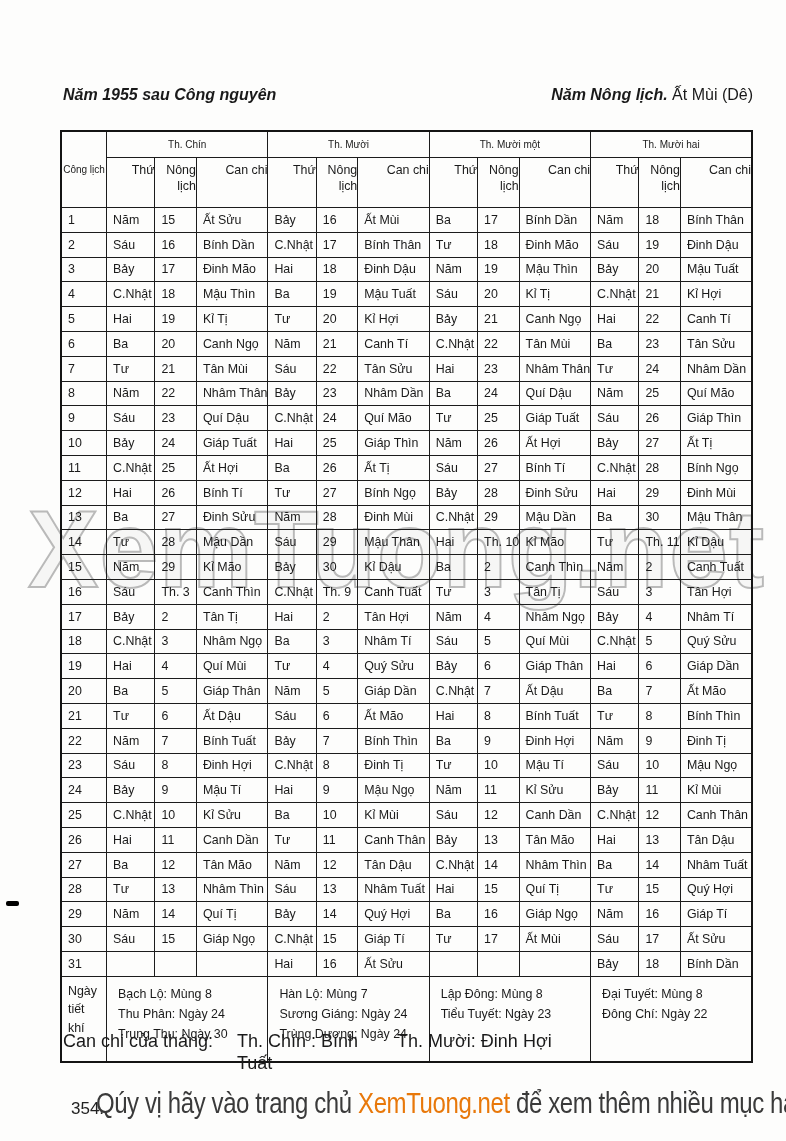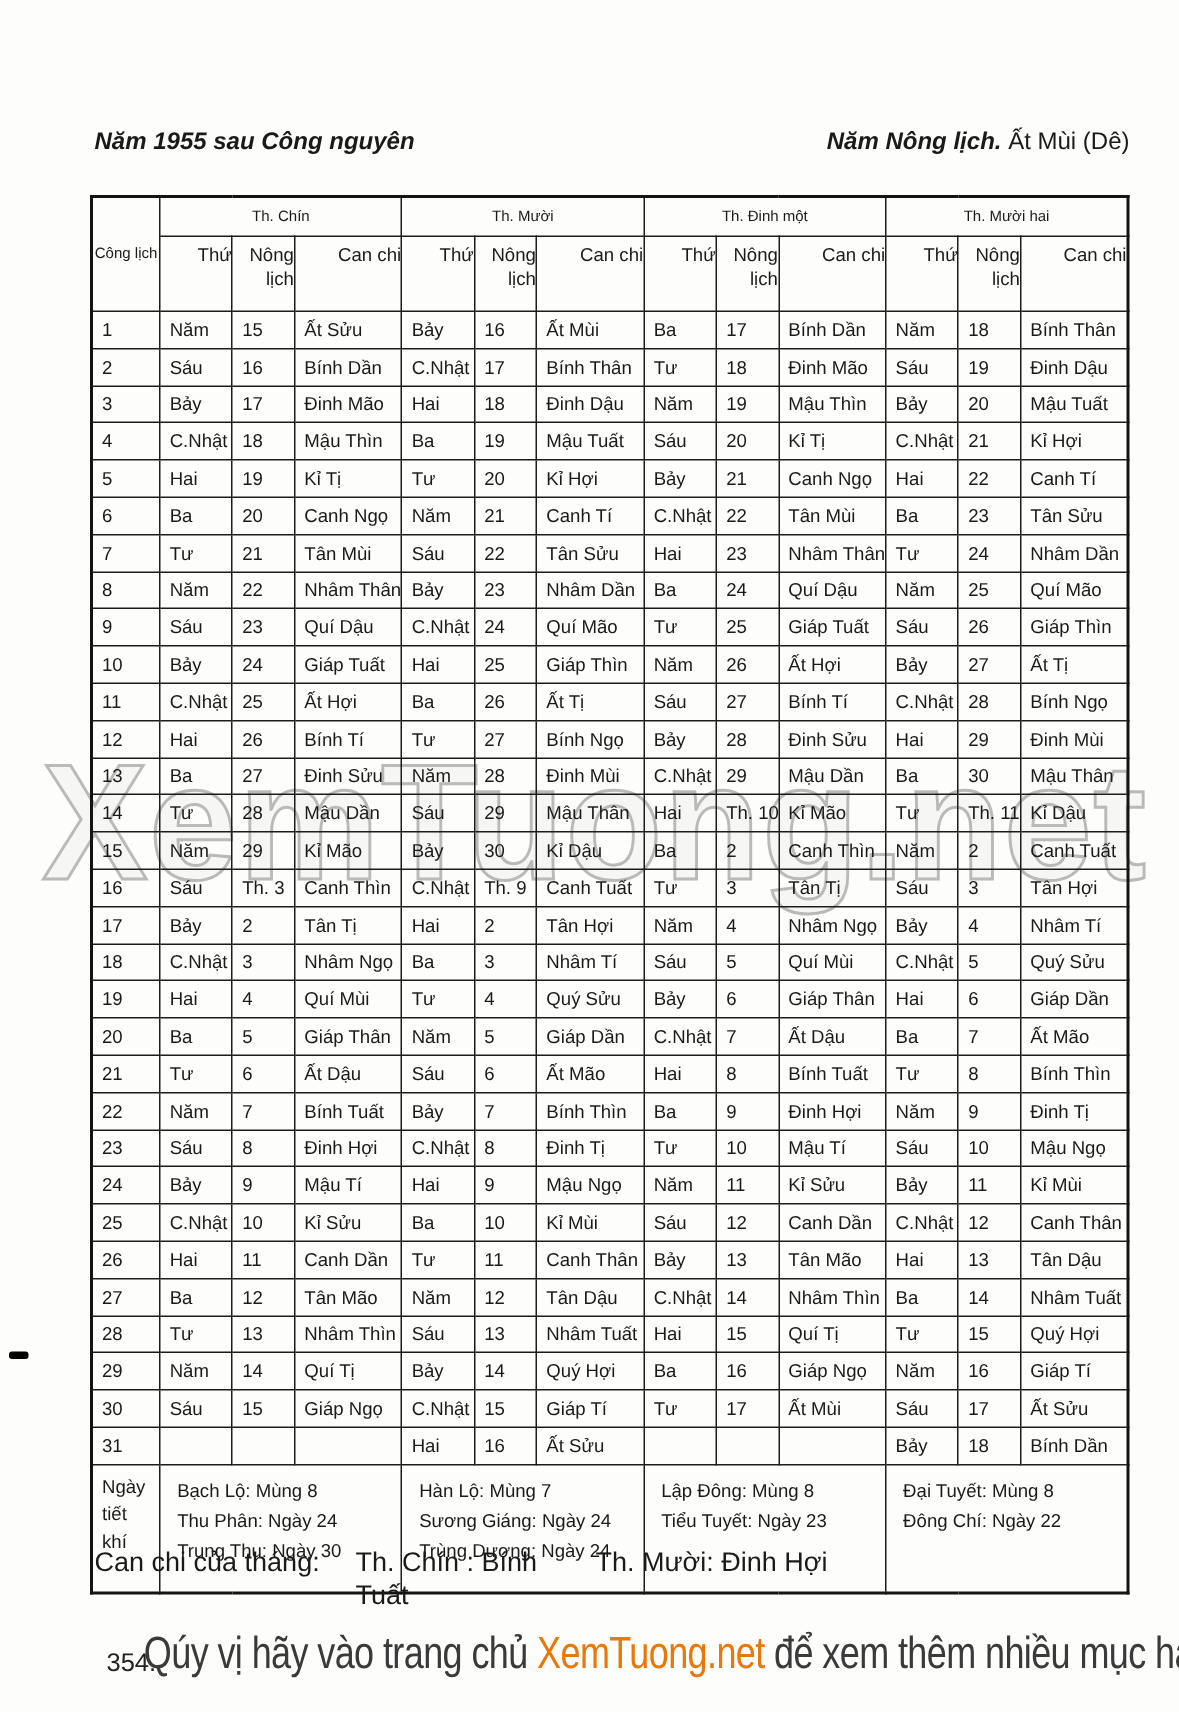--- a/index.html
+++ b/index.html
@@ -94,21 +94,21 @@
         <col style="width:10.35%">
       <col style="width:7.0%">
         <col style="width:6.0%">
         <col style="width:10.35%">
     </colgroup>
     <thead>
       <tr class="months-row">
         <th class="corner" rowspan="2">Công lịch</th>
         <th colspan="3">Th. Chín</th>
         <th colspan="3">Th. Mười</th>
-        <th colspan="3">Th. Đinh một</th>
+        <th colspan="3">Th. Mười một</th>
         <th colspan="3">Th. Mười hai</th>
       </tr>
       <tr class="subs-row">
         <th>Thứ</th>
         <th>Nông lịch</th>
         <th>Can chi</th>
         <th>Thứ</th>
         <th>Nông lịch</th>
         <th>Can chi</th>
         <th>Thứ</th>

